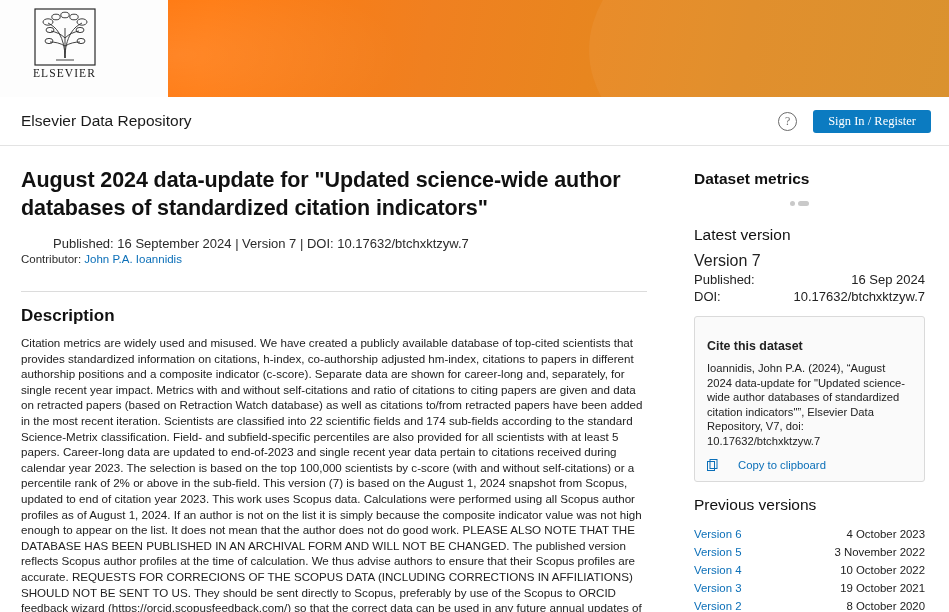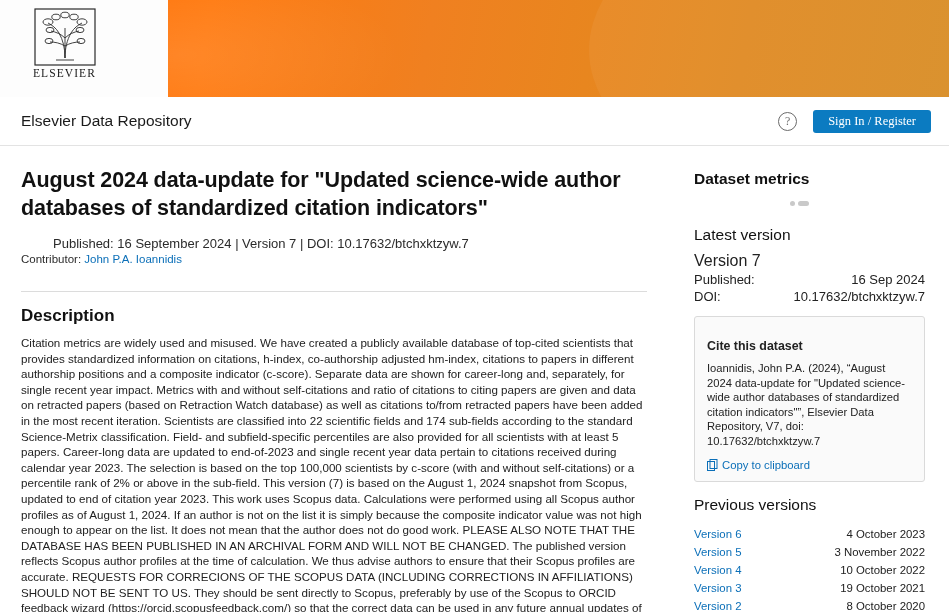--- a/index.html
+++ b/index.html
@@ -201,21 +201,21 @@
   }
   .cite-text {
     font-size: 11.2px;
     line-height: 14.6px;
     color: #222;
     margin-bottom: 10px;
   }
   .copy-row {
     display: flex;
     align-items: center;
-    gap: 4px;
+    gap: 20px;
     color: #0b6fb8;
     font-size: 11.3px;
     cursor: pointer;
   }
   .copy-icon { width: 11px; height: 12px; }
   .prev-list { margin-top: 14px; }
   .prev-row {
     display: flex;
     justify-content: space-between;
     font-size: 11.4px;

